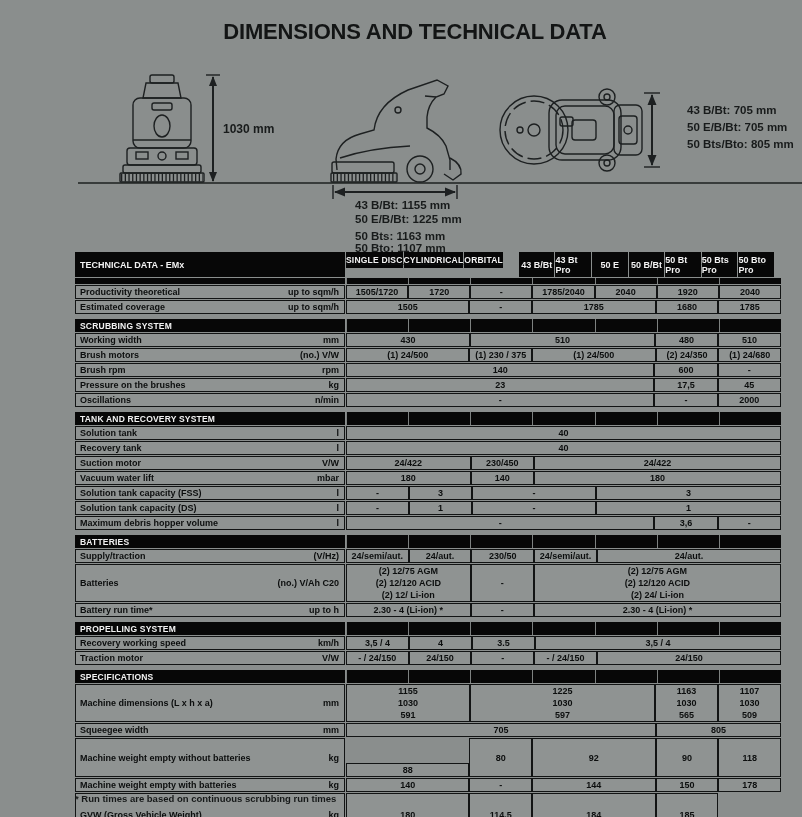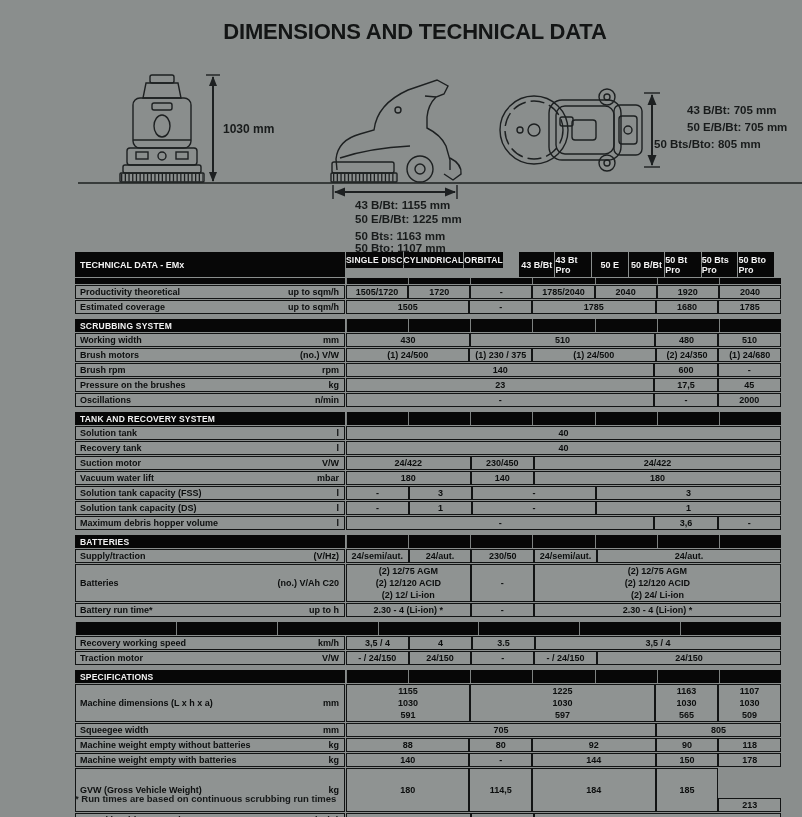--- a/index.html
+++ b/index.html
@@ -24,21 +24,21 @@
     font-size:11.5px;font-weight:bold;color:#181b1b;
     white-space:nowrap;
   }
   .height-label{left:223px;top:62px;font-size:12px;}
   .len-label-0{left:355px;top:139px;}
   .len-label-1{left:355px;top:153px;}
   .len-label-2{left:355px;top:170px;}
   .len-label-3{left:355px;top:182px;}
   .wid-label-0{left:687px;top:44px;}
   .wid-label-1{left:687px;top:61px;}
-  .wid-label-2{left:654px;top:78px;}
+  .wid-label-2{left:687px;top:78px;}
 
   .tech-table{
     position:absolute;left:75px;top:252px;width:706px;
     font-size:9px;
   }
   
   .t-header{display:flex;margin-bottom:1px;}
   .h-left{
     width:270px;flex:0 0 270px;box-sizing:border-box;
     background:#070707;color:#f2f2f2;
@@ -452,20 +452,21 @@
         <div class="t-name">Battery run time*</div>
         <div class="t-unit">up to h</div>
       </div>
       <div class="t-vals">
         <div class="t-cell" style="flex: 2 0 0px;">2.30 - 4 (Li-ion) *</div>
         <div class="t-cell" style="flex: 1 0 0px;">-</div>
         <div class="t-cell" style="flex: 4 0 0px;">2.30 - 4 (Li-ion) *</div>
       </div>
     </div>
     <div class="s-bar">
+      <div class="s-label">PROPELLING SYSTEM</div>
       <div class="s-cells">
         <div class="s-cell"></div>
         <div class="s-cell"></div>
         <div class="s-cell"></div>
         <div class="s-cell"></div>
         <div class="s-cell"></div>
         <div class="s-cell"></div>
         <div class="s-cell"></div>
       </div>
     </div>
@@ -535,21 +536,21 @@
         <div class="t-cell" style="flex: 5 0 0px;">705</div>
         <div class="t-cell" style="flex: 2 0 0px;">805</div>
       </div>
     </div>
     <div class="t-row">
       <div class="t-label">
         <div class="t-name">Machine weight empty without batteries</div>
         <div class="t-unit">kg</div>
       </div>
       <div class="t-vals">
-        <div class="t-cell" style="flex: 2 0 0px;">88</div>
+        <div class="t-cell" style="flex: 2 0 0px; margin-top: 25px;">88</div>
         <div class="t-cell" style="flex: 1 0 0px;">80</div>
         <div class="t-cell" style="flex: 2 0 0px;">92</div>
         <div class="t-cell" style="flex: 1 0 0px;">90</div>
         <div class="t-cell" style="flex: 1 0 0px;">118</div>
       </div>
     </div>
     <div class="t-row">
       <div class="t-label">
         <div class="t-name">Machine weight empty with batteries</div>
         <div class="t-unit">kg</div>

